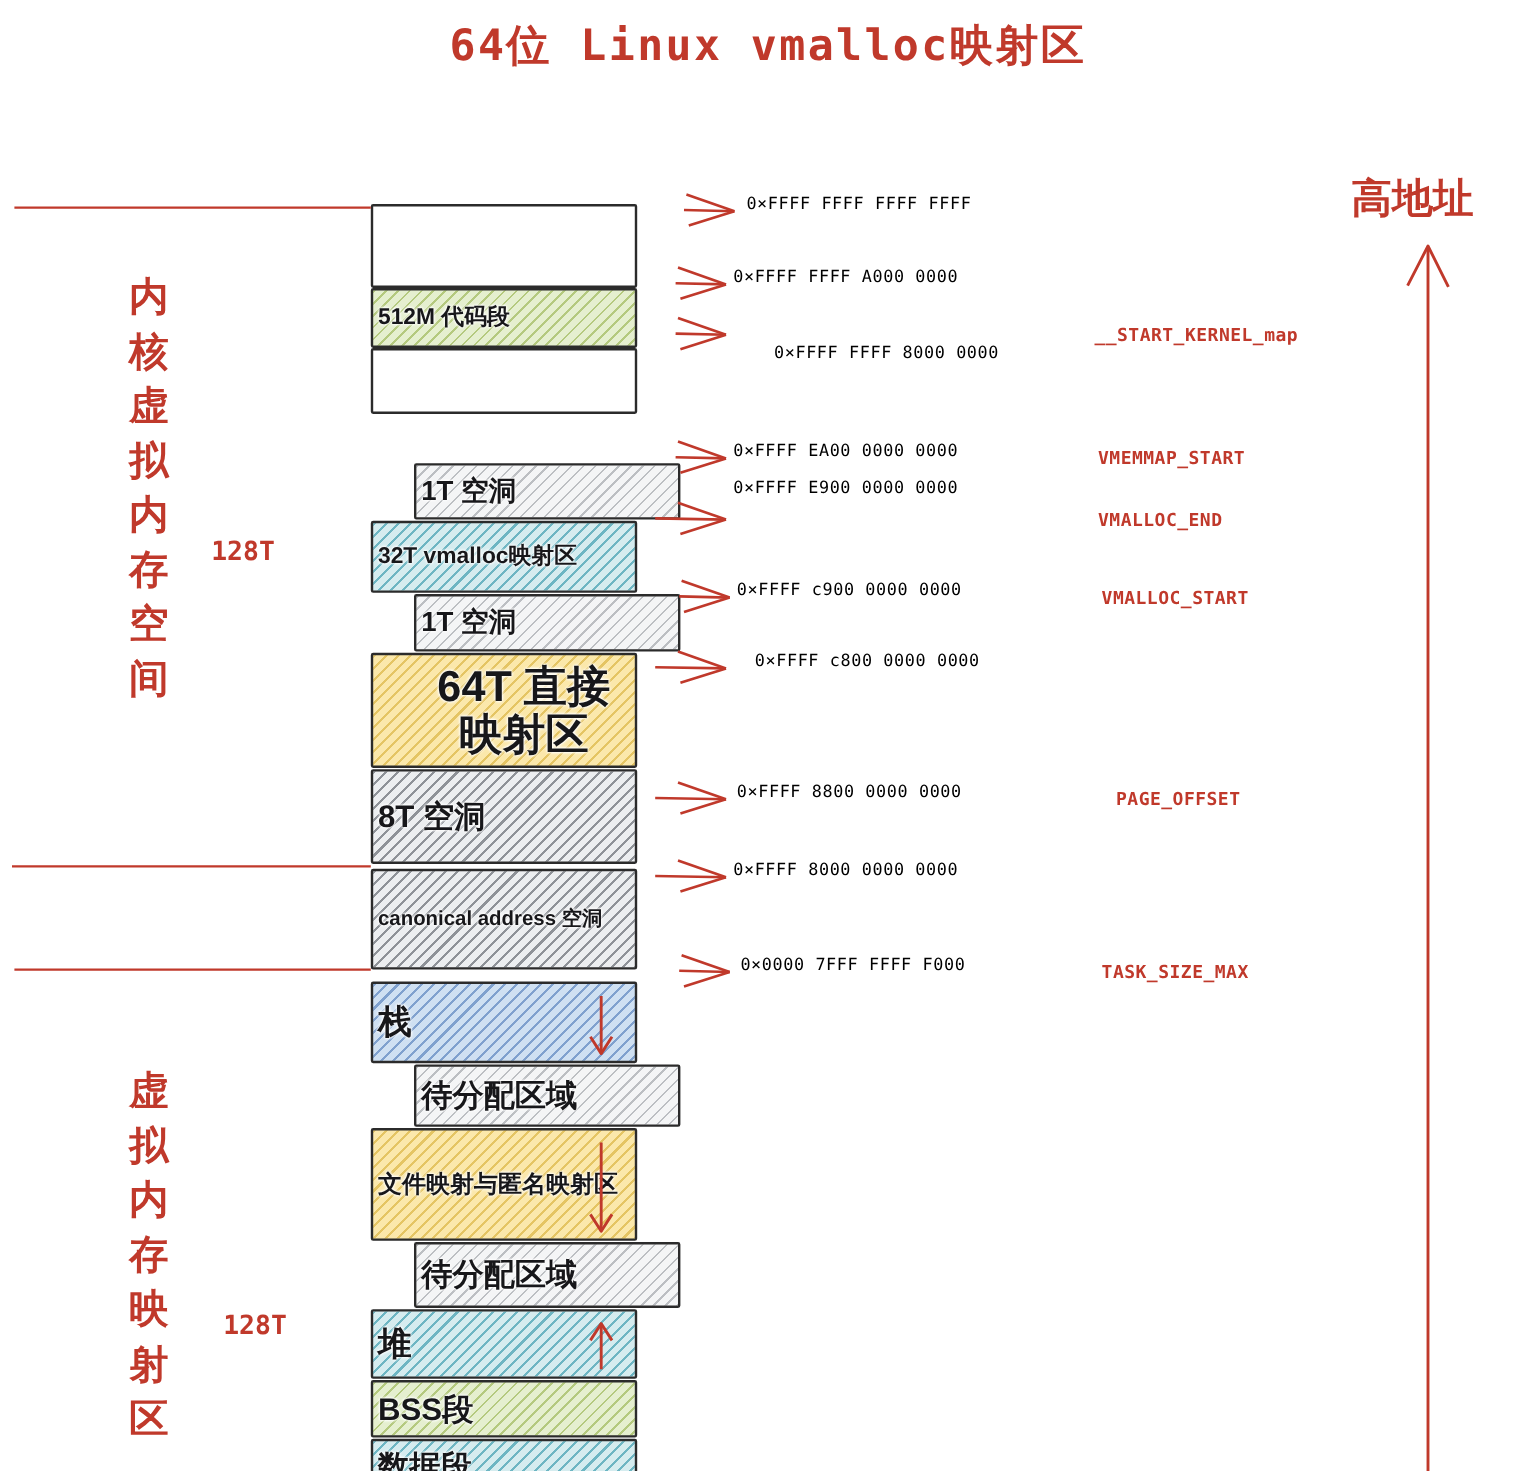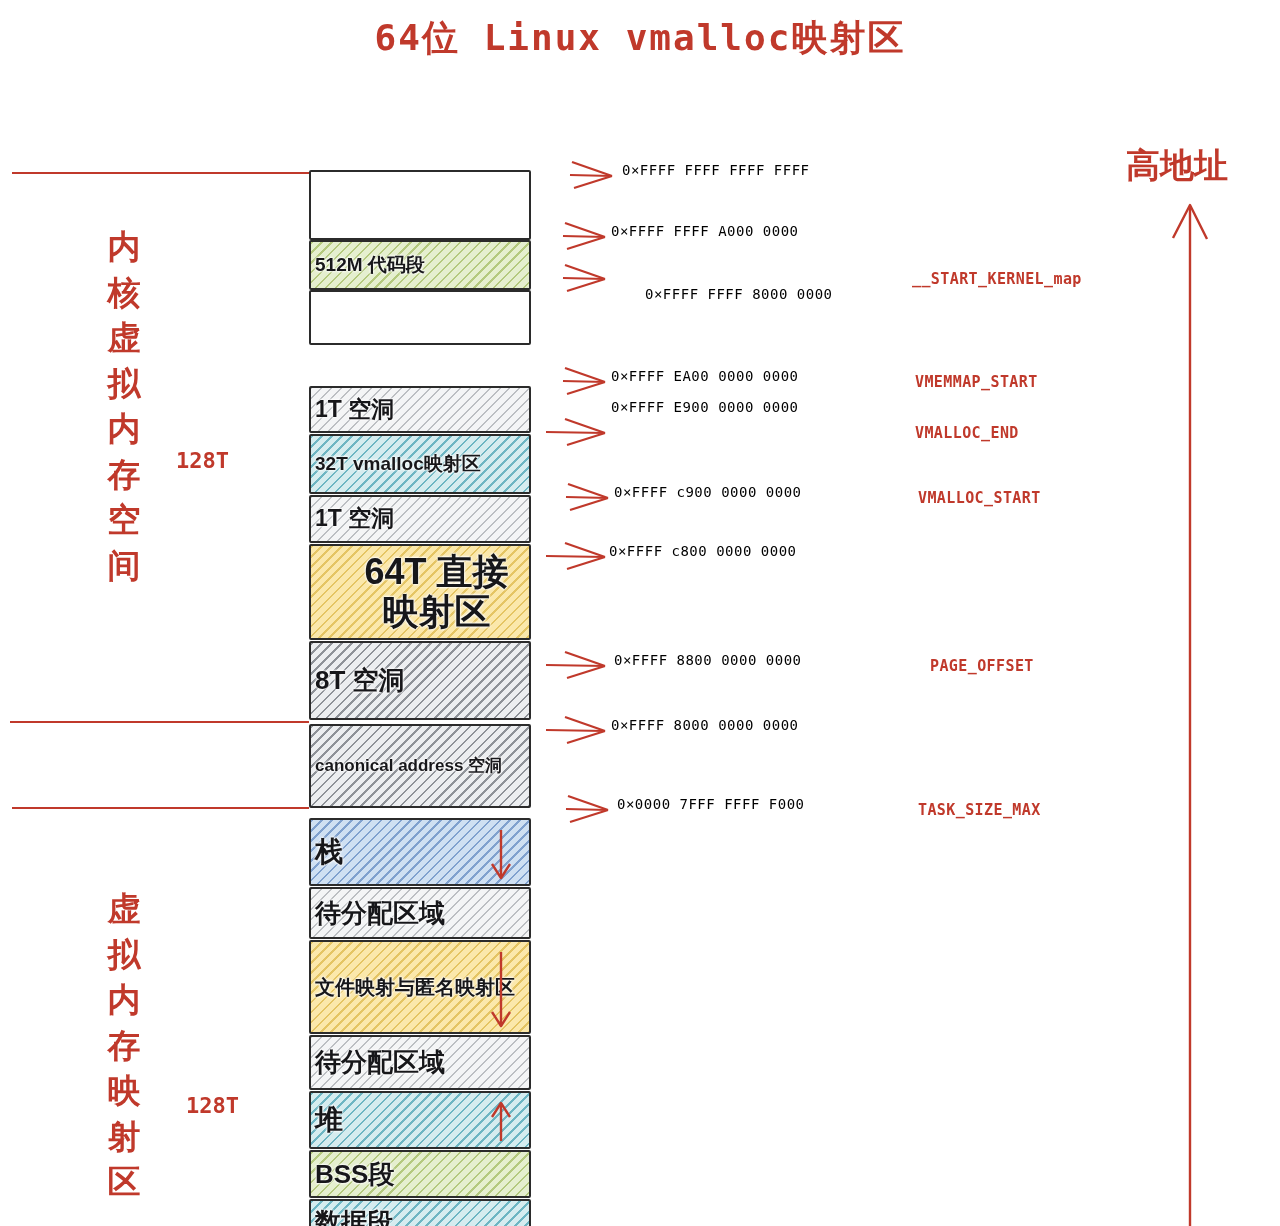--- a/index.html
+++ b/index.html
@@ -51,20 +51,21 @@
   
   .h-green{
     background-color:#e5efcf;
     background-image:repeating-linear-gradient(135deg,
       rgba(140,170,60,.55) 0 1.6px, rgba(0,0,0,0) 1.6px 7px);
   }
   .h-grey{
     background-color:#f4f5f6;
     background-image:repeating-linear-gradient(135deg,
       rgba(120,125,132,.45) 0 1.4px, rgba(0,0,0,0) 1.4px 7px);
+    margin-left:36px;
   }
   .h-greydark{
     background-color:#eceef0;
     background-image:repeating-linear-gradient(135deg,
       rgba(85,90,98,.62) 0 1.8px, rgba(0,0,0,0) 1.8px 7px);
   }
   .h-cyan{
     background-color:#d5ecef;
     background-image:repeating-linear-gradient(135deg,
       rgba(40,145,165,.60) 0 1.8px, rgba(0,0,0,0) 1.8px 7px);
@@ -278,21 +279,21 @@
       <div class="addr" style="left: 622px; top: 162px;">0×FFFF FFFF FFFF FFFF</div>
       <div class="addr" style="left: 611px; top: 223px;">0×FFFF FFFF A000 0000</div>
       <div class="addr" style="left: 645px; top: 265px; margin-top: 21px;">0×FFFF FFFF 8000 0000</div>
       <div class="macro" style="left: 912px; top: 270px;">__START_KERNEL_map</div>
       <div class="addr" style="left: 611px; top: 368px;">0×FFFF EA00 0000 0000</div>
       <div class="macro" style="left: 915px; top: 373px;">VMEMMAP_START</div>
       <div class="addr" style="left: 611px; top: 399px; text-align: center;">0×FFFF E900 0000 0000</div>
       <div class="macro" style="left: 915px; top: 424px;">VMALLOC_END</div>
       <div class="addr" style="left: 614px; top: 484px;">0×FFFF c900 0000 0000</div>
       <div class="macro" style="left: 918px; top: 489px;">VMALLOC_START</div>
-      <div class="addr" style="left: 609px; top: 543px;">0×FFFF c800 0000 0000</div>
+      <div class="addr" style="left: 629px; top: 543px;">0×FFFF c800 0000 0000</div>
       <div class="addr" style="left: 614px; top: 652px;">0×FFFF 8800 0000 0000</div>
       <div class="macro" style="left: 930px; top: 657px;">PAGE_OFFSET</div>
       <div class="addr" style="left: 611px; top: 717px;">0×FFFF 8000 0000 0000</div>
       <div class="addr" style="left: 617px; top: 796px;">0×0000 7FFF FFFF F000</div>
       <div class="macro" style="left: 918px; top: 801px;">TASK_SIZE_MAX</div>
     </div>
 
 </div>
 
 </body></html>

